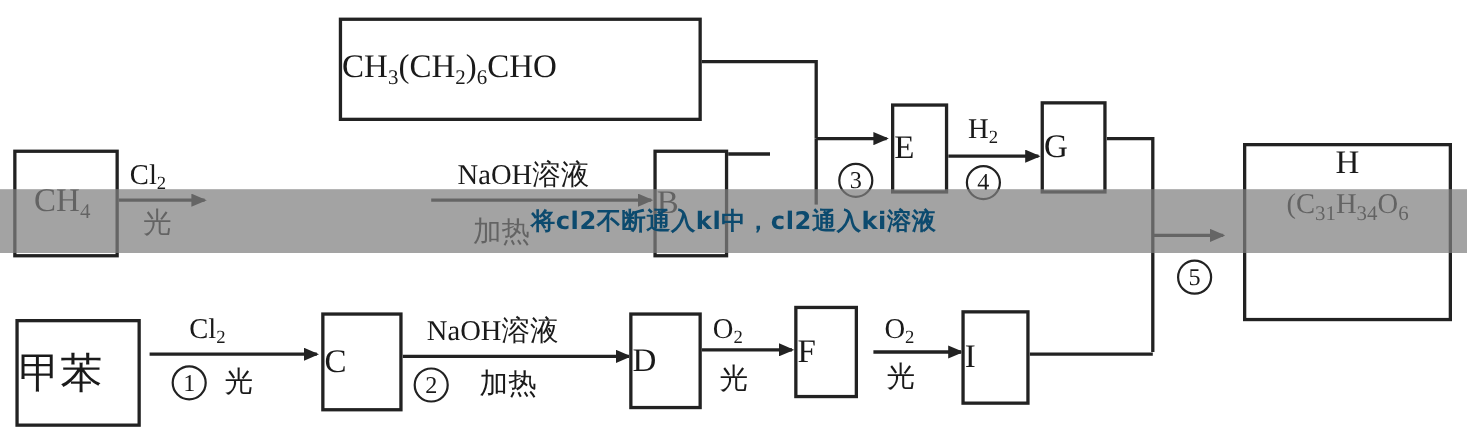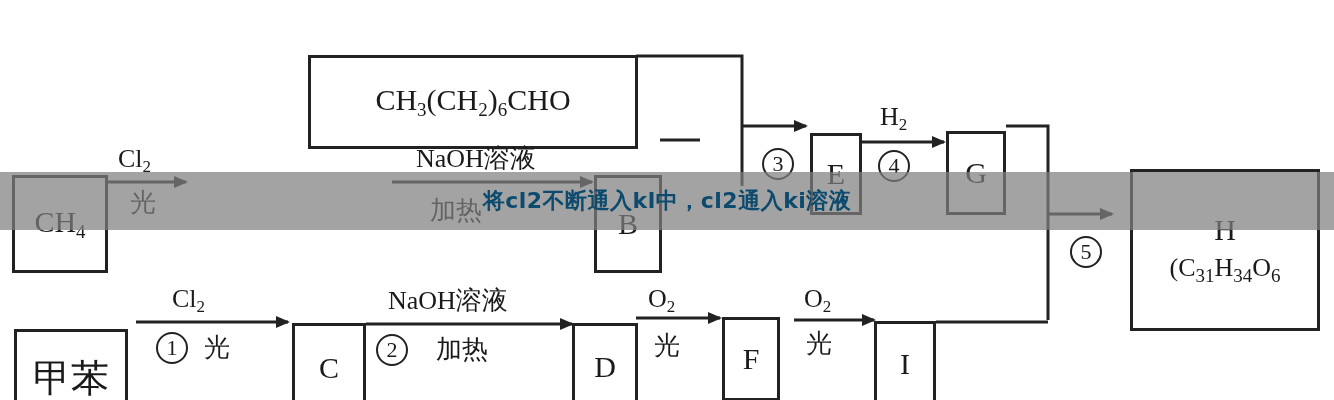--- a/index.html
+++ b/index.html
@@ -6,22 +6,22 @@
   body {
     width: 1334px; height: 400px; position: relative; overflow: hidden;
     background: #ffffff;
     font-family: "Liberation Serif", "DejaVu Serif", serif;
     color: #1a1a1a;
   }
   .canvas { position: absolute; left: 0; top: 0; width: 1334px; height: 400px; }
   .box {
     position: absolute; box-sizing: border-box;
     border: 3px solid #222; background: #fff;
-    display: flex; align-items: center; justify-content: center;
-    font-size: 30px; line-height: 1; margin-top: 39px;
+    display: flex; align-items: center; justify-content: flex-start;
+    font-size: 30px; line-height: 1;
   }
   .box .sub { font-size: 19px; vertical-align: -6px; }
   .label {
     position: absolute; font-size: 26px; line-height: 1; white-space: nowrap;
   }
   .label .sub { font-size: 17px; vertical-align: -5px; }
   .circ {
     position: absolute; width: 32px; height: 32px; box-sizing: border-box;
     border: 2px solid #222; border-radius: 50%;
     display: flex; align-items: center; justify-content: center;
@@ -80,21 +80,21 @@
       <line x1="636" y1="318" x2="720" y2="318" marker-end="url(#arr)"></line>
 
       <line x1="794" y1="320" x2="874" y2="320" marker-end="url(#arr)"></line>
     </g>
   </svg>
 
   <div class="box" style="left:308px;top:16px;width:330px;height:94px;">
     <span><span>CH</span><span class="sub">3</span><span>(CH</span><span class="sub">2</span><span>)</span><span class="sub">6</span><span>CHO</span></span>
   </div>
 
-  <div class="box" style="left:12px;top:136px;width:96px;height:98px;">
+  <div class="box" style="left:12px;top:136px;width:96px;height:98px;padding-left:16px;">
     <span><span>CH</span><span class="sub">4</span></span>
   </div>
   <div class="label" style="left:118px;top:146px;"><span>Cl</span><span class="sub">2</span></div>
   <div class="label" style="left:130px;top:190px;">光</div>
 
   <div class="label" style="left:416px;top:146px;">NaOH溶液</div>
   <div class="label" style="left:430px;top:198px;">加热</div>
 
   <div class="box" style="left:594px;top:136px;width:68px;height:98px;">
     <span>B</span>

